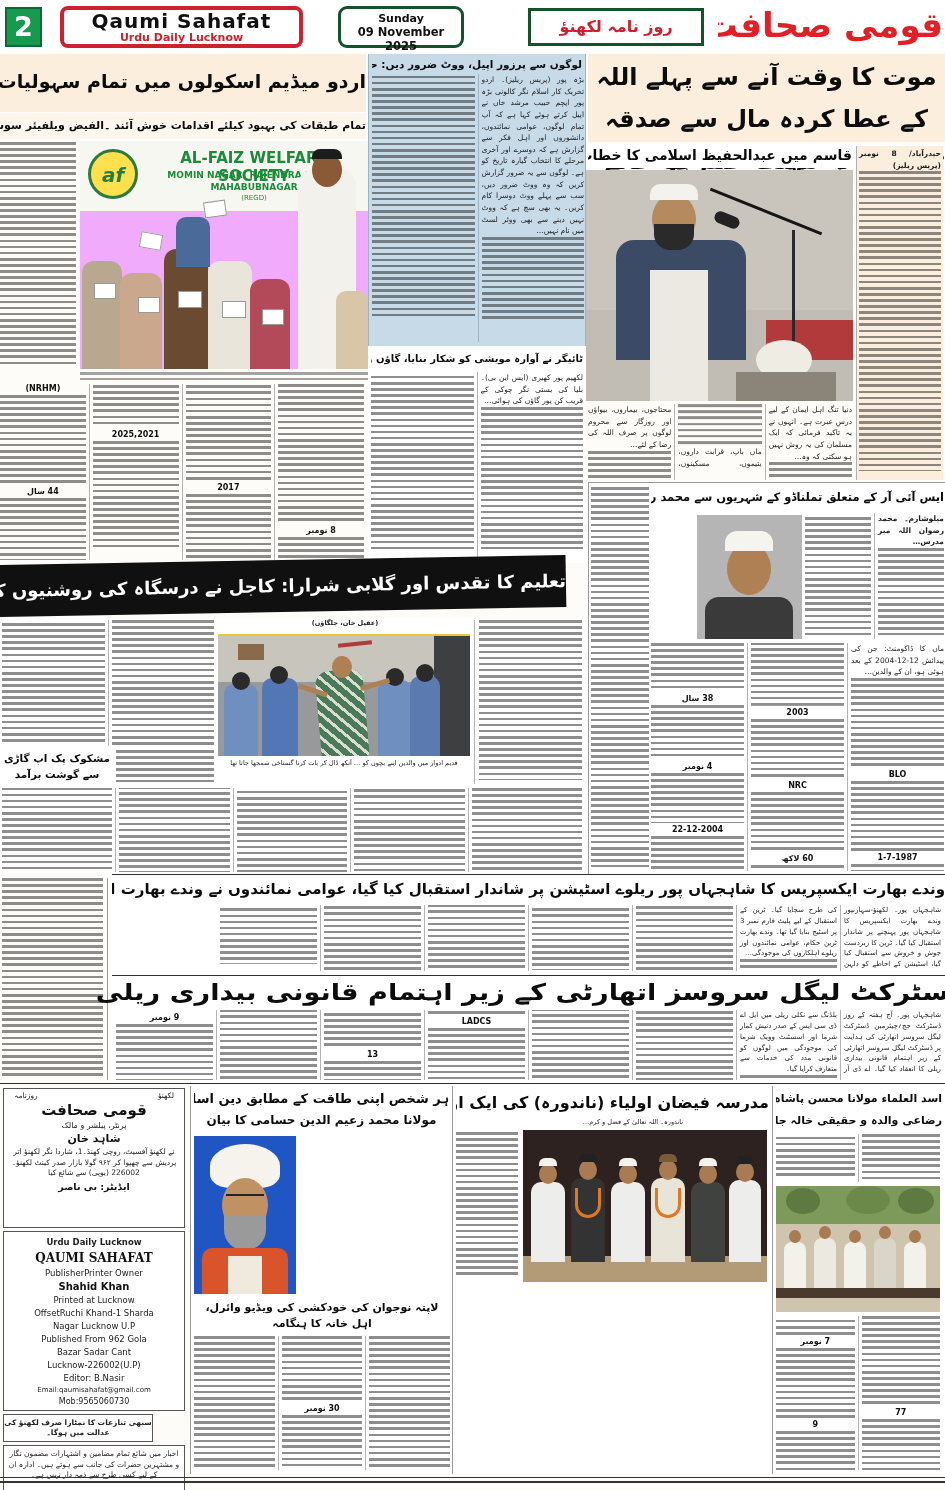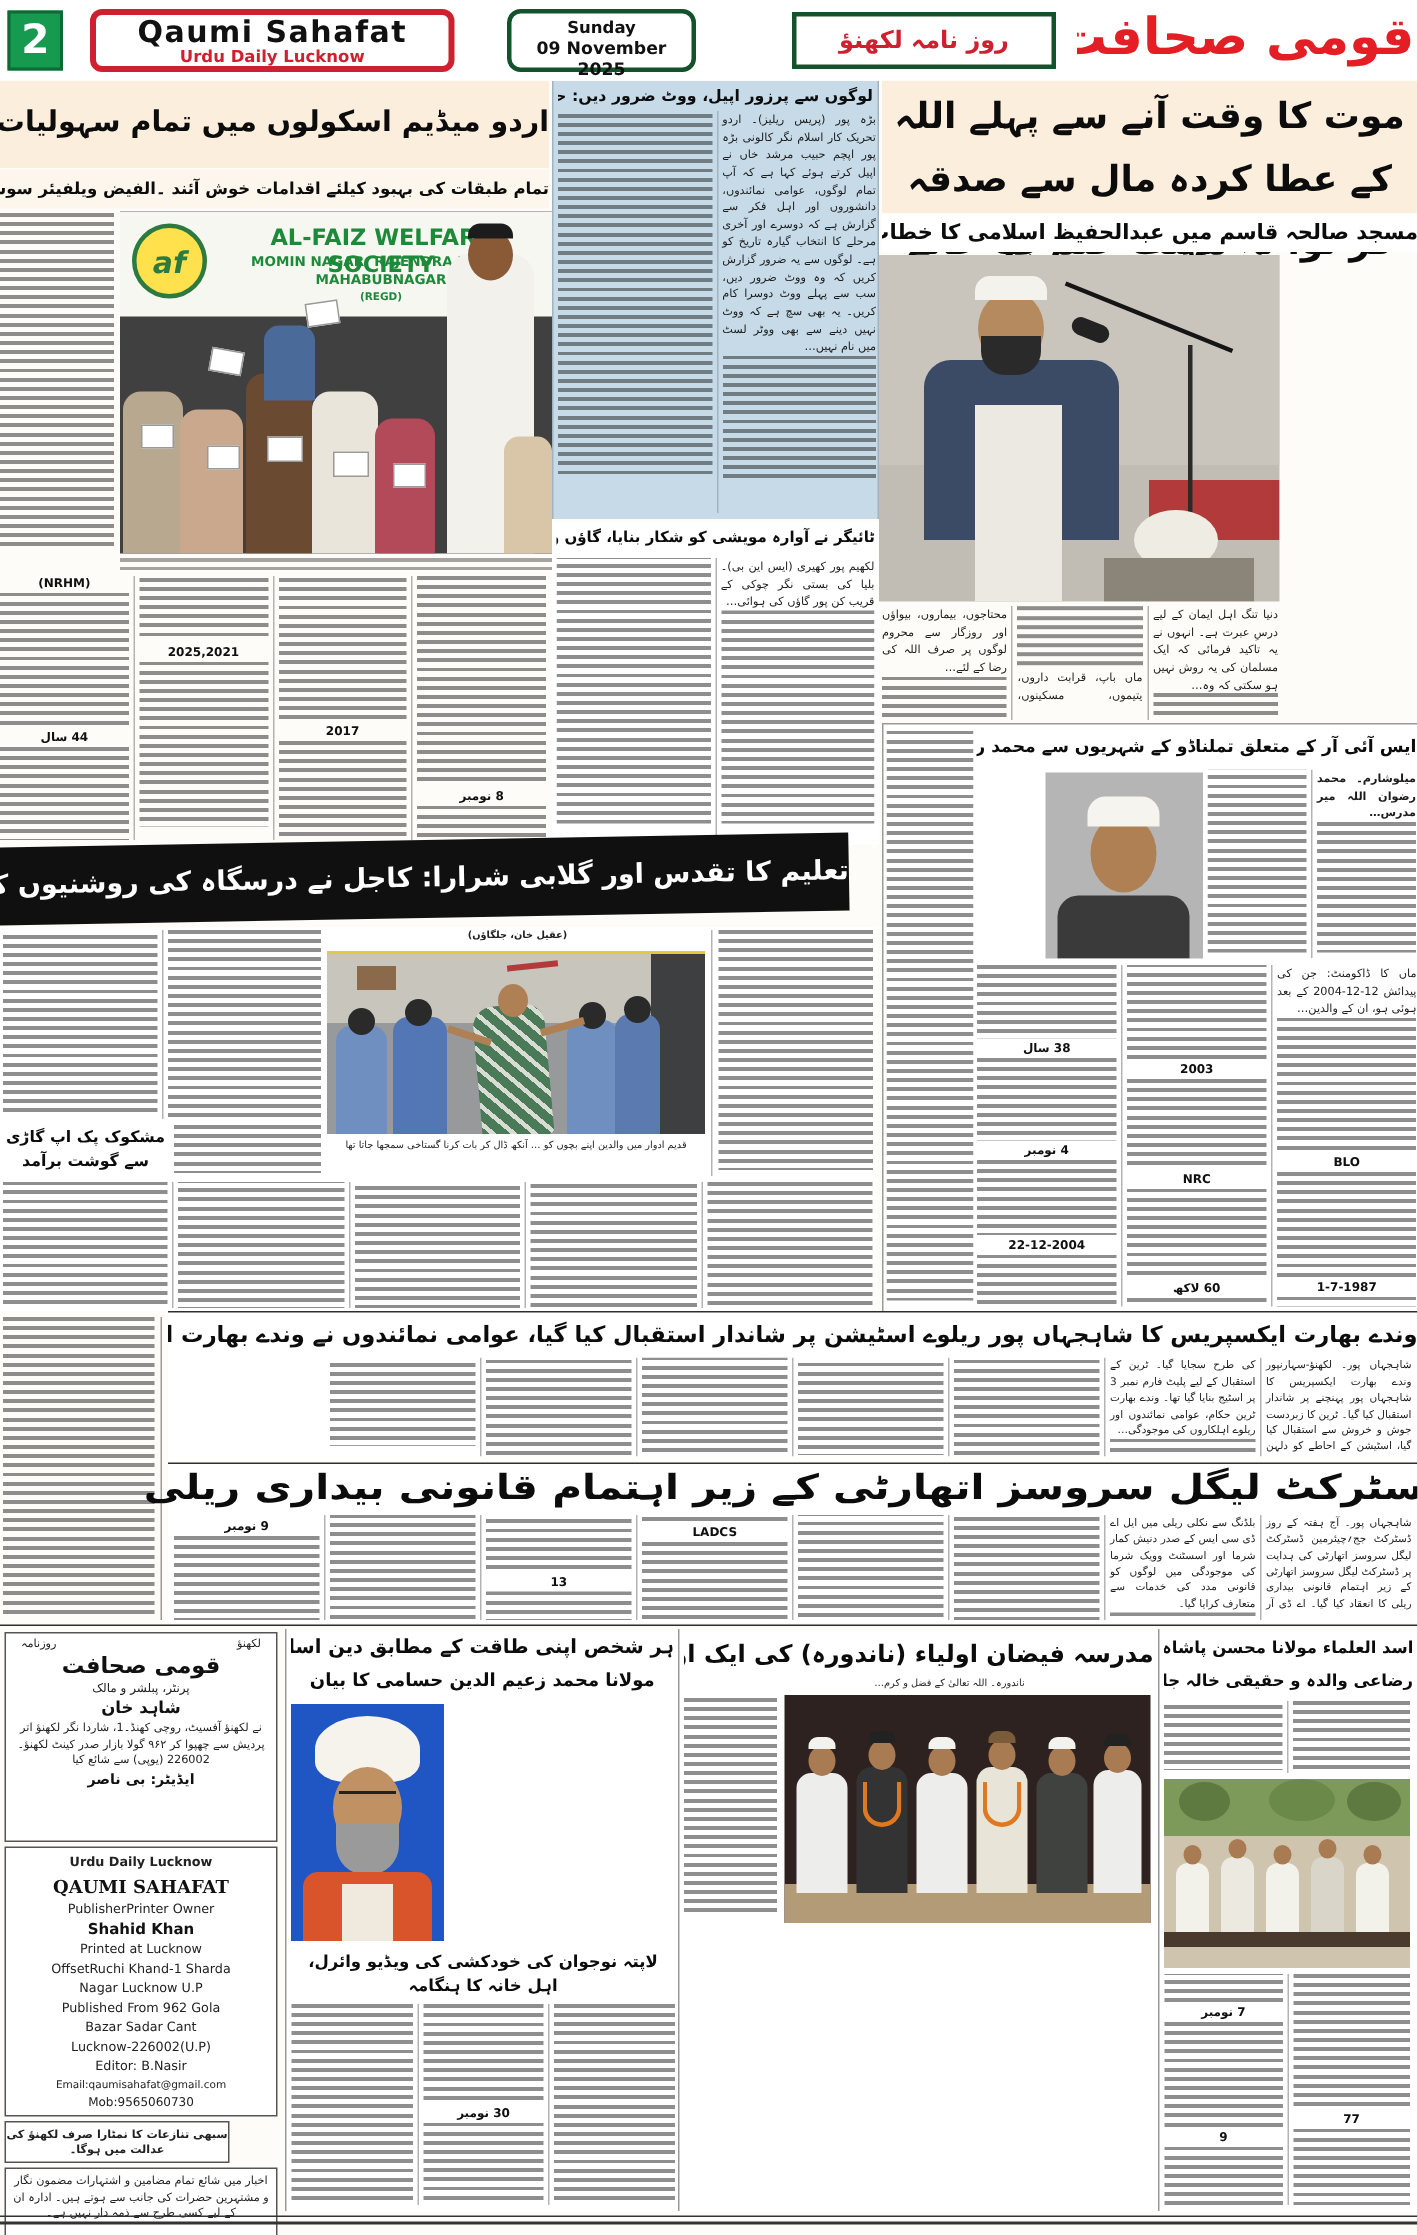--- a/index.html
+++ b/index.html
@@ -45,29 +45,29 @@
   </div>
 
   <div class="abs" style="left:0;top:54px;width:366px;height:58px;background:#fbeedd"></div>
   <div class="abs hl ur nowrap" style="left:0;top:58px;width:366px;font-size:19px;line-height:46px">
     <span>اردو میڈیم اسکولوں میں تمام سہولیات فراہم کی جائیں</span>
   </div>
   <div class="abs hl ur nowrap" style="left:0;top:113px;width:366px;height:26px;font-size:11px;line-height:26px;background:#fdf6ec">
     <span>تمام طبقات کی بہبود کیلئے اقدامات خوش آئند ۔الفیض ویلفیئر سوسائٹی صدر جہانگیر بابا</span>
   </div>
 
-  <div class="ph" style="left:80px;top:141px;width:288px;height:228px;background:#404040">
+  <div class="ph" style="left:80px;top:141px;width:288px;height:228px;background:#f0abfc">
     <div class="abs" style="left:0;top:0;width:288px;height:70px;background:#f7f7f2">
       <div class="cc" style="left:8px;top:8px;width:50px;height:50px;background:#ffe14d;border:3px solid #2c7a3f;text-align:center;line-height:46px;font-size:20px;font-weight:900;font-style:italic;color:#2c7a3f">
         <span>af</span>
       </div>
       <div class="abs" style="left:64px;top:8px;width:220px;font-size:15px;font-weight:900;color:#1d8a3a;text-align:center">AL-FAIZ WELFARE SOCIETY</div>
       <div class="abs" style="left:64px;top:29px;width:220px;font-size:9px;font-weight:bold;color:#1d8a3a;text-align:center">MOMIN NAGAR, RAJENDRA NAGAR</div>
       <div class="abs" style="left:64px;top:41px;width:220px;font-size:9px;font-weight:bold;color:#1d8a3a;text-align:center">MAHABUBNAGAR</div>
-      <div class="abs" style="left:64px;top:53px;width:220px;font-size:7px;font-weight:bold;color:#1d8a3a;text-align:center">(REGD)</div>
+      <div class="abs" style="left:64px;top:53px;width:220px;font-size:7px;font-weight:normal;color:#1d8a3a;text-align:center">(REGD)</div>
     </div>
 
     <div class="abs" style="left:218px;top:28px;width:58px;height:200px;background:#f2f1ec;border-radius:16px 16px 0 0"></div>
     <div class="cc" style="left:232px;top:12px;width:30px;height:34px;background:#8a5a36"></div>
     <div class="abs" style="left:232px;top:8px;width:30px;height:10px;background:#1c1c1c;border-radius:8px 8px 0 0"></div>
 
     <div class="abs" style="left:2px;top:120px;width:40px;height:108px;background:#b8a890;border-radius:12px 12px 0 0"></div>
     <div class="abs" style="left:40px;top:132px;width:42px;height:96px;background:#caa88e;border-radius:12px 12px 0 0"></div>
     <div class="abs" style="left:84px;top:108px;width:44px;height:120px;background:#6b4a32;border-radius:12px 12px 0 0"></div>
     <div class="abs" style="left:128px;top:120px;width:44px;height:108px;background:#e9e5da;border-radius:12px 12px 0 0"></div>
@@ -140,20 +140,24 @@
     <div class="cc" style="left:66px;top:24px;width:44px;height:50px;background:#b58a5e"></div>
     <div class="abs" style="left:64px;top:14px;width:48px;height:16px;background:#f4f2ec;border-radius:10px 10px 0 0"></div>
     <div class="abs" style="left:68px;top:54px;width:40px;height:26px;background:#2a2a2a;border-radius:0 0 16px 16px"></div>
     <div class="abs" style="left:120px;top:40px;width:120px;height:3px;background:#151515;transform:rotate(22deg)"></div>
     <div class="abs" style="left:206px;top:60px;width:3px;height:140px;background:#2a2a2a"></div>
     <div class="abs" style="left:128px;top:44px;width:26px;height:12px;background:#222;border-radius:6px;transform:rotate(22deg)"></div>
     <div class="cc" style="left:170px;top:170px;width:56px;height:40px;background:#efece4"></div>
     <div class="abs" style="left:150px;top:202px;width:100px;height:29px;background:#8a8578"></div>
   </div>
 
+  <div class="cols" style="left:856px;top:146px;width:87px;height:334px;columns:1;background:#fbeedd;border-left:1px solid #b0b0b0;padding:2px">
+    <span class="lead bold">حیدرآباد/ 8 نومبر (پریس ریلیز)</span>
+    <div class="fl" style="height:300px"></div>
+  </div>
 
   <div class="cols" style="left:588px;top:404px;width:264px;height:76px;columns:3">
     <span class="lead">دنیا تنگ اہل ایمان کے لیے درسِ عبرت ہے۔ انہوں نے یہ تاکید فرمائی کہ ایک مسلمان کی یہ روش نہیں ہو سکتی کہ وہ…</span>
     <div class="fl" style="height:60px"></div>
     <span class="lead">ماں باپ، قرابت داروں، یتیموں، مسکینوں، محتاجوں، بیماروں، بیواؤں اور روزگار سے محروم لوگوں پر صرف اللہ کی رضا کے لئے…</span>
     <div class="fl" style="height:60px"></div>
   </div>
 
   <div class="abs" style="left:588px;top:482px;width:357px;height:392px;background:#fff;border-left:1px solid #999;border-top:1px solid #999">
     <div class="cols" style="left:2px;top:4px;width:58px;height:384px;columns:1">

